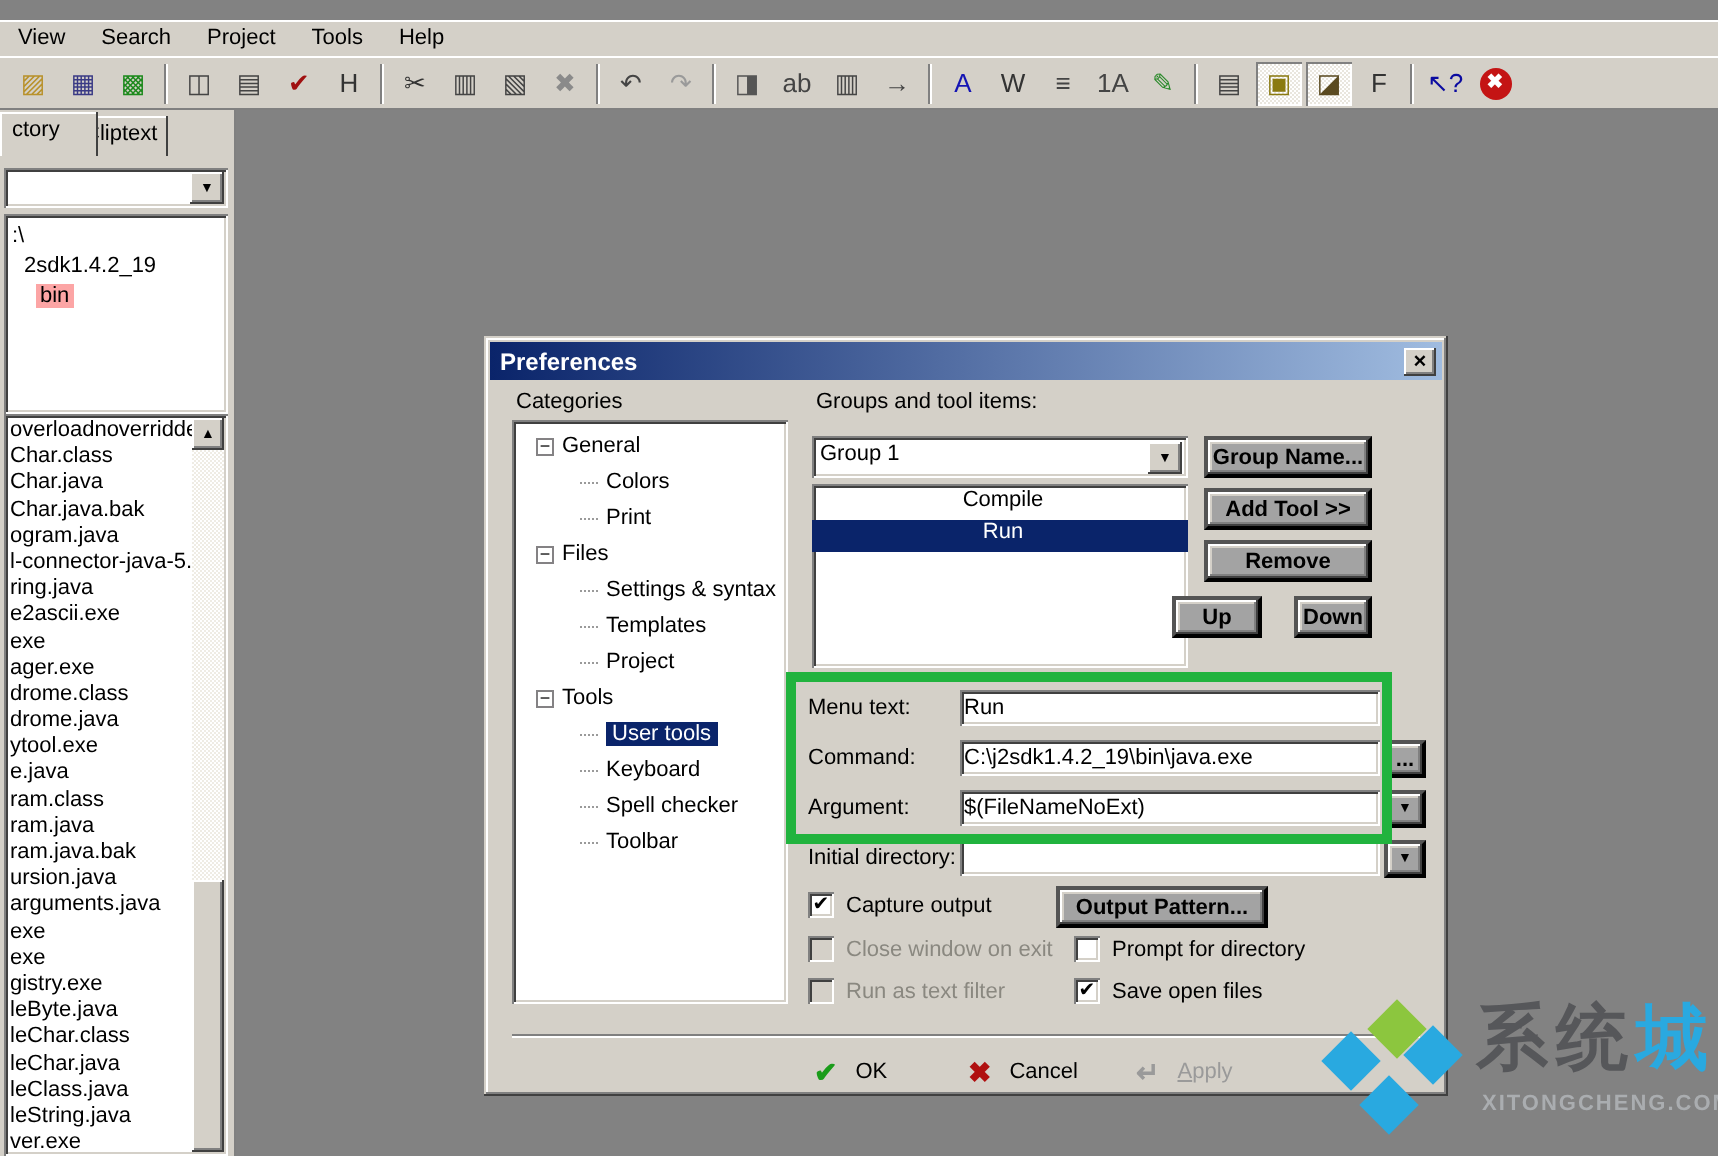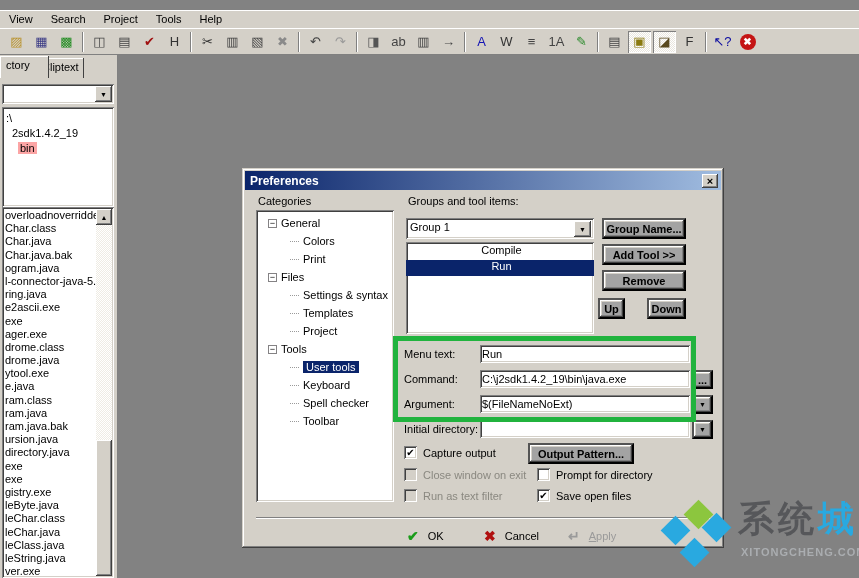--- a/index.html
+++ b/index.html
@@ -261,21 +261,21 @@
           <li>exe</li>
           <li>ager.exe</li>
           <li>drome.class</li>
           <li>drome.java</li>
           <li>ytool.exe</li>
           <li>e.java</li>
           <li>ram.class</li>
           <li>ram.java</li>
           <li>ram.java.bak</li>
           <li>ursion.java</li>
-          <li>directory.java</li>
+          <li>arguments.java</li>
           <li>exe</li>
           <li>exe</li>
           <li>gistry.exe</li>
           <li>leByte.java</li>
           <li>leChar.class</li>
           <li>leChar.java</li>
           <li>leClass.java</li>
           <li>leString.java</li>
           <li>ver.exe</li>
         </ul>
@@ -352,21 +352,21 @@
       <div class="combo-arrow raised" style="top:3px;right:3px;">▼</div>
     </div>
     <div id="tool-list" class="sunken">
         <div class="tool-row">Compile</div>
         <div class="tool-row sel">Run</div>
       </div>
 
     <button class="w2k-btn" style="left:360px;top:50px;width:84px;height:21px;">Group Name...</button>
     <button class="w2k-btn" style="left:360px;top:76px;width:84px;height:21px;">Add Tool &gt;&gt;</button>
     <button class="w2k-btn" style="left:360px;top:102px;width:84px;height:21px;">Remove</button>
-    <button class="w2k-btn" style="left:356px;top:130px;width:27px;height:21px;">Up</button>
+    <button class="w2k-btn" style="left:344px;top:130px;width:45px;height:21px;">Up</button>
     <button class="w2k-btn" style="left:405px;top:130px;width:39px;height:21px;">Down</button>
 
     <div class="fld-label" style="top:180px;">Menu text:</div>
     <div class="fld sunken" style="top:177px;">
       <input value="Run" style="">
     </div>
 
     <div class="fld-label" style="top:205px;">Command:</div>
     <div class="fld sunken" style="top:202px;">
       <input value="C:\j2sdk1.4.2_19\bin\java.exe" style="">

